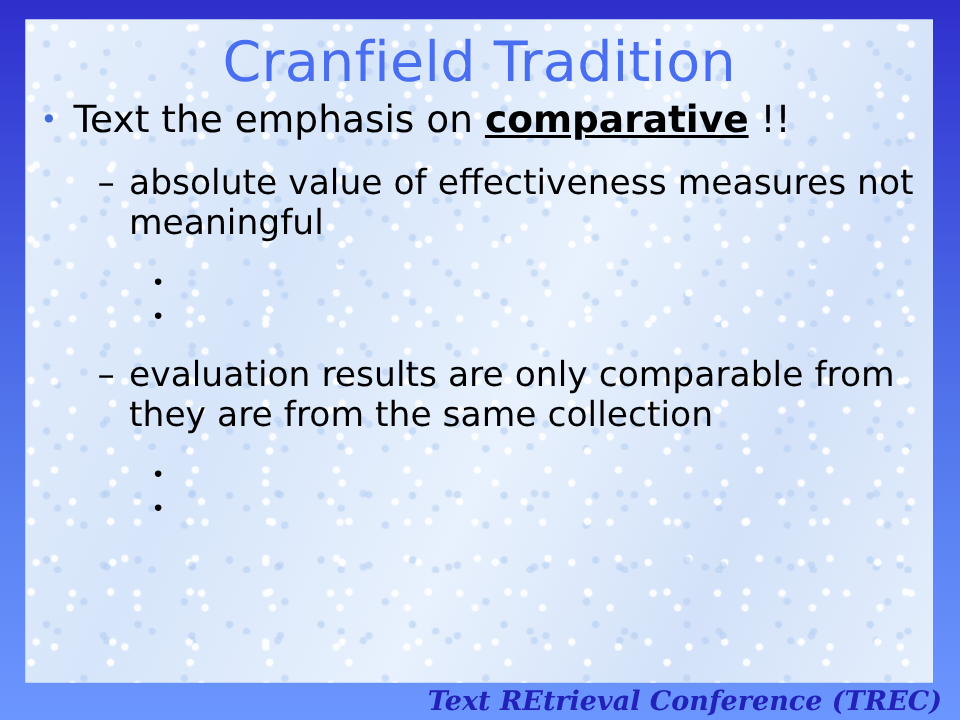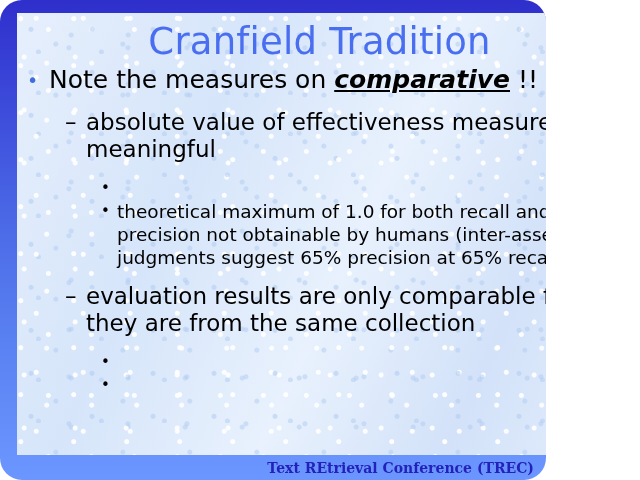--- a/index.html
+++ b/index.html
@@ -2,32 +2,31 @@
 <html><head>
 <meta charset="utf-8">
 <style>
   html, body {
     margin: 0;
     padding: 0;
     background: #ffffff;
   }
   #slide {
     position: relative;
-    width: 546px;
+    width: 640px;
     height: 480px;
     overflow: hidden;
     
     background: linear-gradient(to bottom,
         #2f2fcc 0%,
         #3a46d8 18%,
         #4a68e6 45%,
         #5a82f2 72%,
         #6c96ff 100%);
     font-family: "DejaVu Sans", sans-serif;
-    border-radius: 22px;
   }
 
   
   #panel {
     position: absolute;
     left: 17px;
     top: 13px;
     width: 605px;
     height: 442px;
     background-color: #dfeafb;
@@ -129,65 +128,64 @@
   }
   .lvl3 .text {
     line-height: 23px;
     max-width: 490px;
   }
 
   .gap-before { margin-top: 14px; }
 
   .emph {
     font-weight: bold;
-    font-style: italic;
     text-decoration: underline;
   }
 
   
   #footer {
     position: absolute;
     right: 12px;
     bottom: 2px;
     color: #2222bb;
     font-family: "DejaVu Serif", serif;
+    font-style: italic;
     font-weight: bold;
-    font-size: 14px;
+    font-size: 18px;
     line-height: 20px;
     white-space: nowrap;
   }
 </style>
 </head>
 <body>
 
 <div id="slide">
 
   <div id="panel">
 
     <div id="title">Cranfield Tradition</div>
 
     <div id="body">
 
       <div class="row lvl1">
         <span class="marker">•</span>
-        <span class="text"><span>Note the measures on </span><span class="emph">comparative</span><span> !!</span></span>
+        <span class="text"><span>Text the emphasis on </span><span class="emph">comparative</span><span> !!</span></span>
       </div>
 
       <div class="row lvl2 gap-before">
         <span class="marker">–</span>
         <span class="text">absolute value of effectiveness measures not meaningful</span>
       </div>
 
       <div class="row lvl3 gap-before">
         <span class="marker">•</span>
       </div>
 
       <div class="row lvl3">
         <span class="marker">•</span>
-        <span class="text">theoretical maximum of 1.0 for both recall and precision not obtainable by humans (inter-assessor judgments suggest 65% precision at 65% recall)</span>
       </div>
 
       <div class="row lvl2 gap-before">
         <span class="marker">–</span>
         <span class="text">evaluation results are only comparable from they are from the same collection</span>
       </div>
 
       <div class="row lvl3 gap-before">
         <span class="marker">•</span>
       </div>

